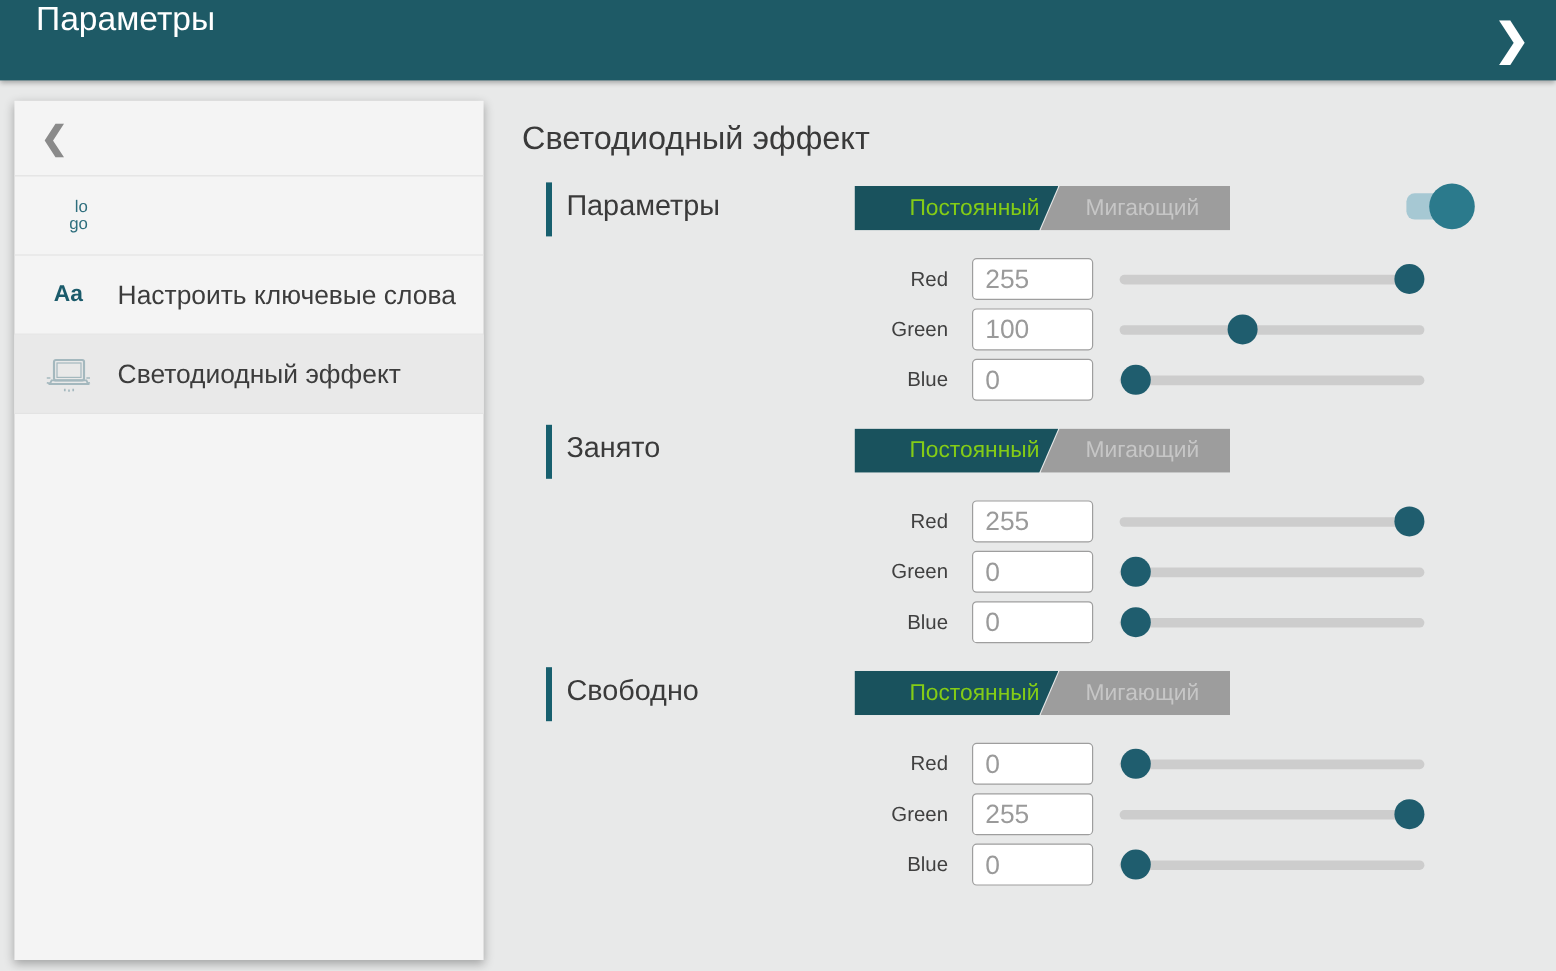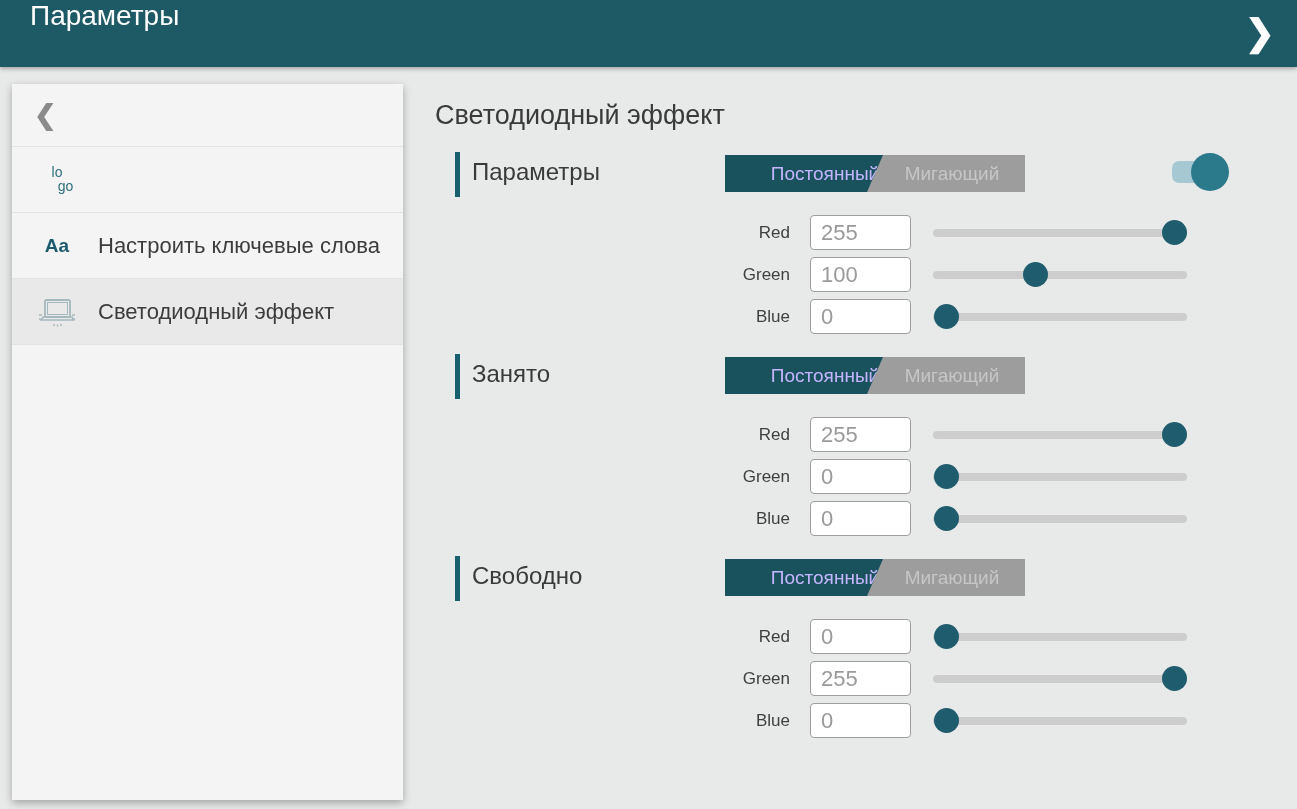--- a/index.html
+++ b/index.html
@@ -35,38 +35,38 @@
     border-bottom:1px solid #e2e2e2; cursor:pointer;
   }
   .back-chevron { color:#8a8a8a; font-size:27px; font-weight:bold; }
   .side-item {
     display:flex; align-items:center; min-height:66px;
     border-bottom:1px solid #e3e3e3; padding:8px 16px 8px 14px; cursor:pointer;
   }
   .side-item.selected { background: var(--sidebar-selected-bg, #e9e9e9); }
   .side-icon { width:62px; display:flex; align-items:center; justify-content:center; flex:0 0 62px; }
   .side-label { font-size:22px; color:#3c3c3c; margin-left:10px; line-height:1.18; }
-  .icon-logo-text { color:#2e6e7d; font-size:14px; line-height:0.95; text-align:center; }
+  .icon-logo-text { color:#2e6e7d; font-size:14px; line-height:0.95; text-align:right; }
   .icon-logo-text .l2 { margin-left:17px; }
   .icon-aa { color:#1b5b6b; font-size:19px; font-weight:bold; }
 
   
   .main-title { position:absolute; left:435px; top:100px; font-size:27px; color:#3a3a3a; }
 
   .led-section { position:absolute; left:455px; width:790px; height:195px; }
   .accent-bar { position:absolute; left:0; top:2px; width:5px; height:45px;
     background: var(--accent-bar, #175f6e); }
   .section-title { position:absolute; left:17px; top:8px; font-size:24px; color:#3a3a3a; }
 
   .mode-switch { position:absolute; left:254px; top:5px; width:316px; height:37px; }
   .segment { position:absolute; top:0; height:100%; display:flex;
     align-items:center; justify-content:center; font-size:19px; cursor:pointer; }
   .segment-active {
-    left:16px; width:170px; padding-right:10px;
-    background: var(--segment-active-bg, #19525d); color:#c4b5fd;
+    left:3px; width:170px; padding-right:10px;
+    background: var(--segment-active-bg, #19525d); color:#84cc16;
     clip-path:polygon(0 0, 100% 0, calc(100% - 16px) 100%, 0 100%);
     padding-left:40px;
   }
   .segment-inactive {
     left:158px; right:0; padding-left:12px;
     background: var(--segment-inactive-bg, #9d9d9d);
     color: var(--segment-inactive-text, #c6c6c6);
     clip-path:polygon(16px 0, 100% 0, 100% 100%, 0 100%);
   }
 

